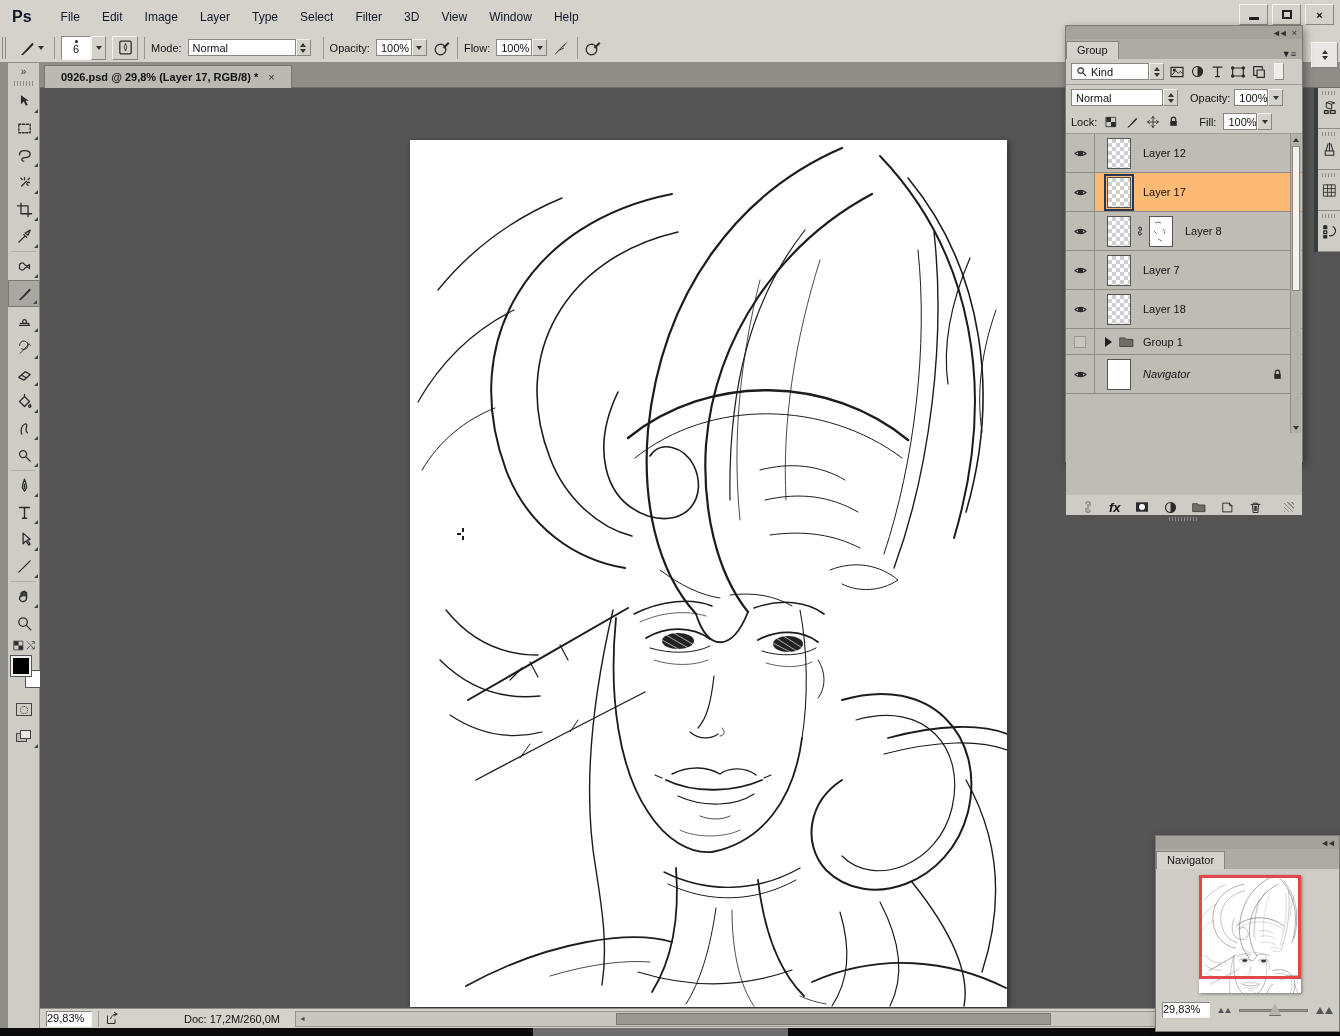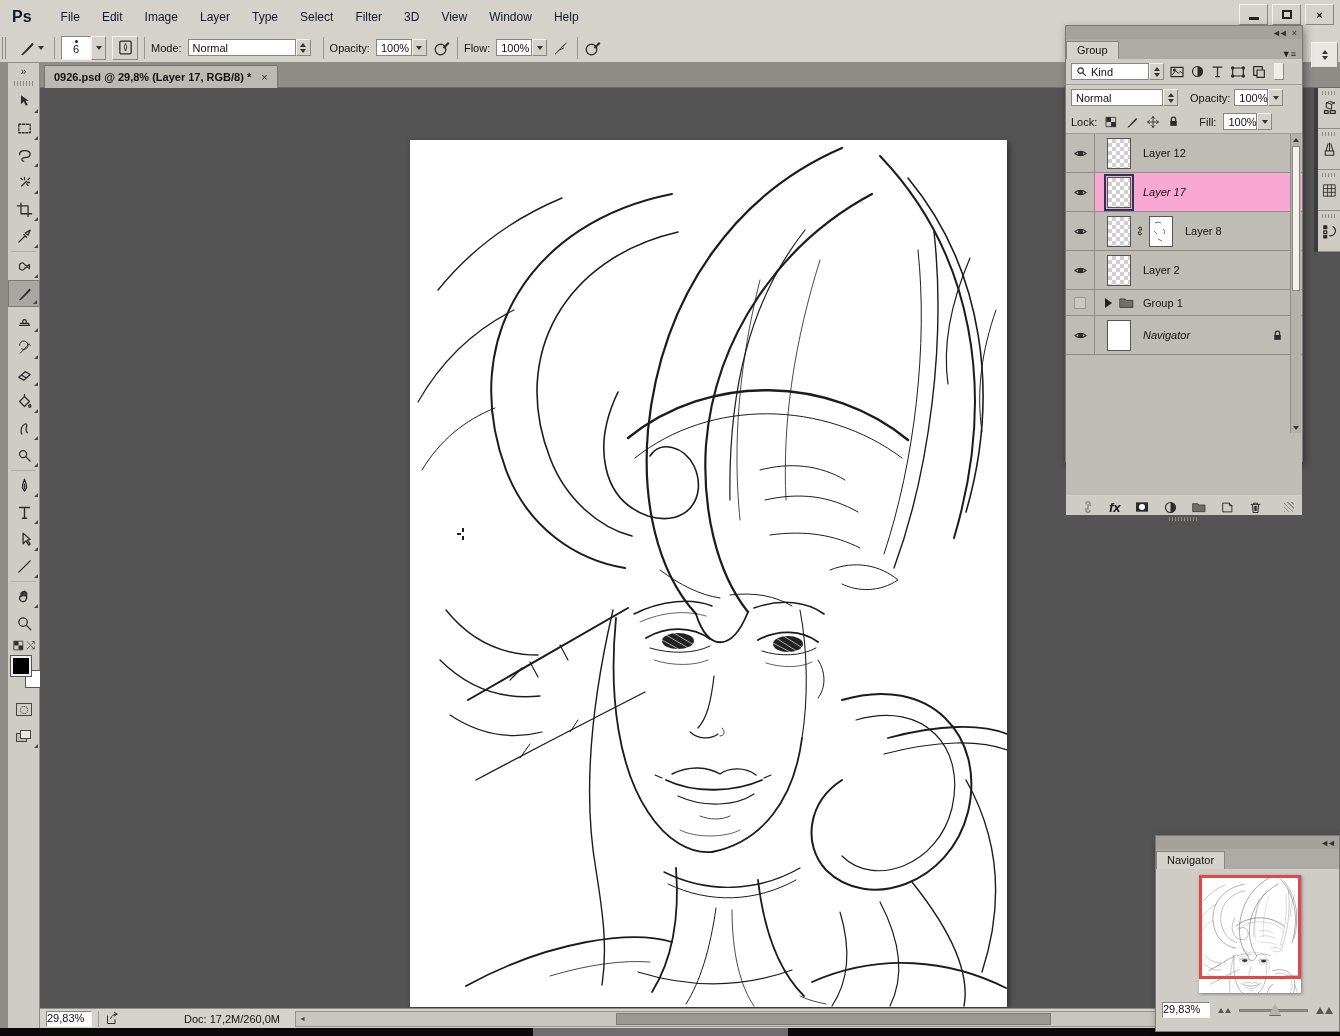--- a/index.html
+++ b/index.html
@@ -30,21 +30,21 @@
            padding:0 4px; font-size:11px; }
   .caretbtn { width:15px; height:17px; display:flex; align-items:center; justify-content:center; }
   .caret { width:0; height:0; border-left:3px solid transparent; border-right:3px solid transparent;
            border-top:4px solid #333; }
   .updown { display:flex; flex-direction:column; gap:2px; align-items:center; }
   .updown i { width:0; height:0; border-left:3px solid transparent; border-right:3px solid transparent; }
   .updown .u { border-bottom:4px solid #333; } .updown .d { border-top:4px solid #333; }
   
   #tabbar { left:40px; top:63px; width:1300px; height:25px; background:#8f8d88; border-bottom:1px solid #6e6c68; }
   #doctab { position:absolute; left:4px; top:2px; height:23px; background:#bcb9b3; border:1px solid #77756f;
-            border-bottom:none; display:flex; align-items:center; gap:10px; padding:0 9px; font-weight:bold; }
+            border-bottom:none; display:flex; align-items:center; gap:10px; padding:0 16px; font-weight:bold; }
   
   #leftedge { left:0; top:63px; width:8px; height:973px; background:#8f8d88; }
   #toolcol { left:8px; top:63px; width:32px; height:965px; background:#cfccc6; border-right:1px solid #8f8d88; }
   .toolbtn { width:32px; height:27px; display:flex; align-items:center; justify-content:center; position:relative; }
   .toolbtn.sel { background:#a9a7a1; border:1px solid #7b7974; }
   .tbsep { height:1px; background:#b2afa9; margin:1px 3px; }
   .corner { position:absolute; right:2px; bottom:2px; width:0; height:0;
             border-left:4px solid transparent; border-bottom:4px solid #444; }
   
   #workspace { left:40px; top:88px; width:1300px; height:920px; background:#545454; }
@@ -59,21 +59,21 @@
   .ptabrow { height:20px; background:#aeaba5; display:flex; align-items:flex-end; }
   .ptab { background:#d5d2cb; border:1px solid #87847e; border-bottom:none; padding:2px 10px 3px; font-size:11px; }
   .lrow { display:flex; align-items:center; border-bottom:1px solid #908d88; background:#bfbcb6; }
   .eyecell { width:29px; align-self:stretch; border-right:1px solid #908d88; display:flex; align-items:center; justify-content:center; }
   .checker { background-color:#fff;
     background-image:linear-gradient(45deg,#cfcfcf 25%,transparent 25%,transparent 75%,#cfcfcf 75%),
                      linear-gradient(45deg,#cfcfcf 25%,transparent 25%,transparent 75%,#cfcfcf 75%);
     background-size:8px 8px; background-position:0 0,4px 4px; }
   .thumb { width:24px; height:31px; border:1px solid #555; margin-left:12px; }
   .lname { margin-left:12px; font-size:11px; color:#111; }
-  .selrow { background:#f9a8d4;font-style:italic; }
+  .selrow { background:#fdba74; }
   
   #navpanel { left:1155px; top:835px; width:185px; height:197px; background:#cfccc6;
               border:1px solid #7c7a75; box-shadow:2px 3px 8px rgba(0,0,0,.4); }
   .mountain { display:flex; align-items:flex-end; gap:1px; }
   .mountain i { width:0; height:0; border-left:4px solid transparent; border-right:4px solid transparent; border-bottom:7px solid #555; }
   .mountain.small i { border-left-width:3px; border-right-width:3px; border-bottom-width:5px; }
   
   .dockcell { position:absolute; left:1318px; width:22px; height:41px; background:#cfccc6;
               border-bottom:1px solid #8f8d88; display:flex; flex-direction:column; align-items:center; }
   .it { font-style:italic; }
@@ -756,21 +756,30 @@
       </div>
       <span class="lname">Layer 8</span>
     </div>
     <div class="lrow" style="height:39px">
       <div class="eyecell">
           <svg class="ic" width="15" height="15">
             <use href="#i-eye"></use>
           </svg>
         </div>
       <div class="thumb checker"></div>
-      <span class="lname">Layer 2</span>
+      <span class="lname">Layer 7</span>
+    </div>
+    <div class="lrow" style="height:39px">
+      <div class="eyecell">
+          <svg class="ic" width="15" height="15">
+            <use href="#i-eye"></use>
+          </svg>
+        </div>
+      <div class="thumb checker"></div>
+      <span class="lname">Layer 18</span>
     </div>
     <div class="lrow" style="height:26px">
       <div class="eyecell">
           <span style="width:12px;height:12px;border:1px solid #999;background:#cbc8c2"></span>
         </div>
       <span style="margin-left:10px;width:0;height:0;border-top:5px solid transparent;border-bottom:5px solid transparent;border-left:7px solid #222"></span>
       <svg class="ic" width="17" height="17" style="margin-left:6px">
           <use href="#i-folder"></use>
         </svg>
       <span class="lname" style="margin-left:8px">Group 1</span>

